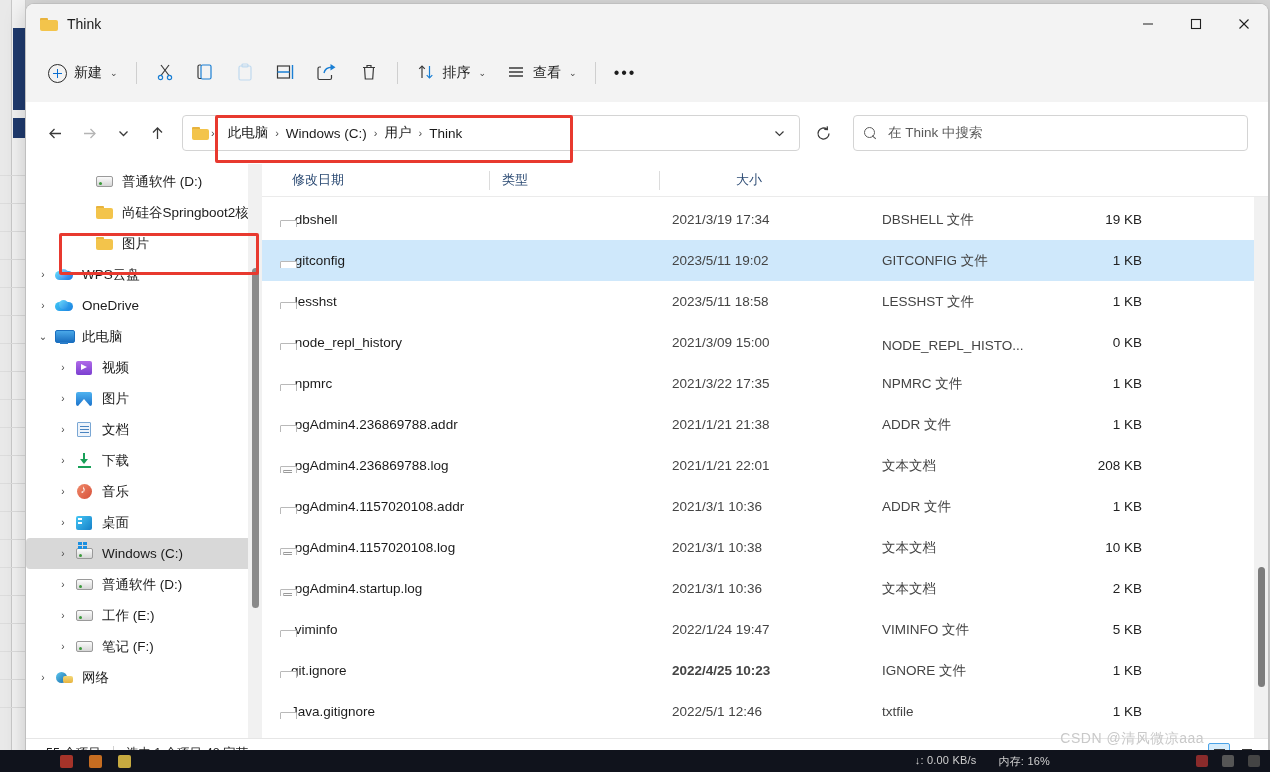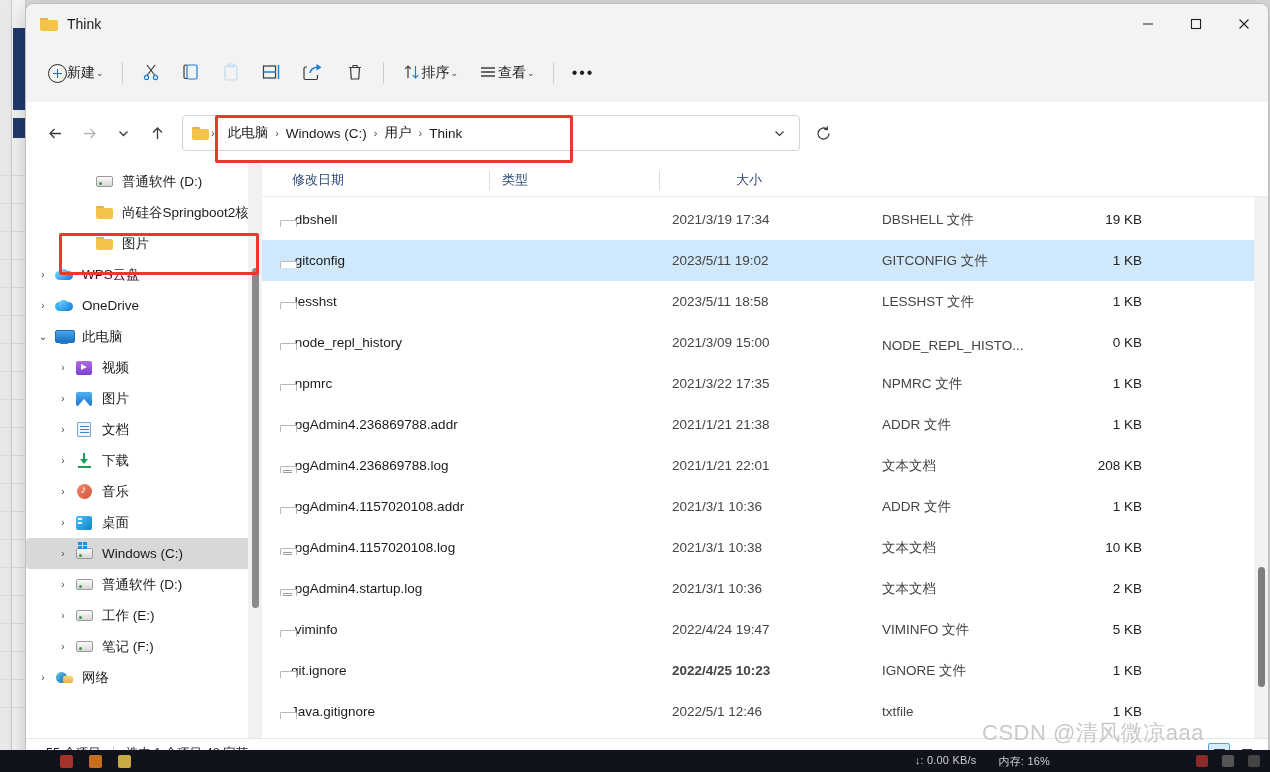--- a/index.html
+++ b/index.html
@@ -75,21 +75,21 @@
   }
 
   
   .cmdbar {
     height:58px; flex:0 0 58px;
     background:#f3f3f3;
     display:flex; align-items:center; padding:0 12px;
     border-radius:0;
   }
   .cmd-item {
-    display:flex; align-items:center; 
+    display:flex; align-items:center; gap:7px;
     height:36px; padding:0 10px; border-radius:5px;
     color:#1c1c1c; font-size:14px; cursor:default;
   }
   .cmd-sep { width:1px; height:22px; background:#cfcfcf; margin:0 8px; }
   .chev { font-size:9px; color:#444; margin-left:1px; }
   .new-circle {
     width:19px; height:19px; border:1.4px solid #2a2a2a; border-radius:50%;
     position:relative;
   }
   .new-circle:before, .new-circle:after {
@@ -280,21 +280,21 @@
   .status-seg { padding:0 12px; }
   .status-div { width:1px; height:16px; background:#d0d0d0; }
   .view-toggles { position:absolute; right:10px; display:flex; gap:6px; }
   .vt { width:22px; height:21px; border:1px solid transparent; border-radius:2px; display:flex; align-items:center; justify-content:center;}
   .vt.active { border-color:#4aa3e8; background:#d6ecfb; }
   .vt .lines { width:11px; height:9px; background: repeating-linear-gradient(#3a3a3a 0 1.6px, transparent 1.6px 4.2px); }
   .vt .sq { width:10px; height:10px; border:1.4px solid #3a3a3a; }
 
   .watermark {
     position:absolute; right:66px; bottom:24px;
-    font-size:22px; color:#c9c9c9; letter-spacing:.5px;
+    font-size:14px; color:#c9c9c9; letter-spacing:.5px;
     z-index:30; pointer-events:none; white-space:nowrap;
   }
 </style>
 </head>
 <body>
 
 <div id="desktop">
   <div class="bg-col-a"></div>
   <div class="bg-col-b"></div>
   <div class="bg-blue-1"></div>
@@ -495,20 +495,24 @@
       </div>
     </div>
 
     <div class="nav-btn" style="margin-left:6px">
       <svg width="17" height="17" viewBox="0 0 17 17" fill="none" stroke="#3a3a3a" stroke-width="1.3">
         <path d="M14 8.5 A5.5 5.5 0 1 1 12 4.3"></path>
           <path d="M12.2 1.4 L12.4 4.6 L9.3 4.4"></path>
       </svg>
     </div>
 
+    <div class="searchbar">
+      <span class="search-ico"></span>
+      <span class="search-placeholder">在 Think 中搜索</span>
+    </div>
   </div>
 
   <div class="redbox" style="left:189px; top:111px; width:358px; height:48px;"></div>
 
   <div class="body">
 
     <div class="sidebar">
       <div id="tree">
           <div class="tree-row" style="padding-left: 46px;">
             <span class="tw"></span>
@@ -738,21 +742,21 @@
             </div>
             <div class="cell dim" style="width: 210px;">2021/3/1 10:36</div>
             <div class="cell dim" style="width: 170px;">文本文档</div>
             <div class="cell num" style="width: 120px;">2 KB</div>
           </div>
           <div class="row">
             <div class="cell name" style="width: 380px;">
               <span><span class="f-ico"></span></span>
               <span>.viminfo</span>
             </div>
-            <div class="cell dim" style="width: 210px;">2022/4/24 19:47</div>
+            <div class="cell dim" style="width: 210px;">2022/1/24 19:47</div>
             <div class="cell dim" style="width: 170px;">VIMINFO 文件</div>
             <div class="cell num" style="width: 120px;">5 KB</div>
           </div>
           <div class="row">
             <div class="cell name" style="width: 380px;">
               <span><span class="f-ico"></span></span>
               <span>git.ignore</span>
             </div>
             <div class="cell dim" style="width: 210px; font-weight: bold;">2022/4/25 10:23</div>
             <div class="cell dim" style="width: 170px;">IGNORE 文件</div>

